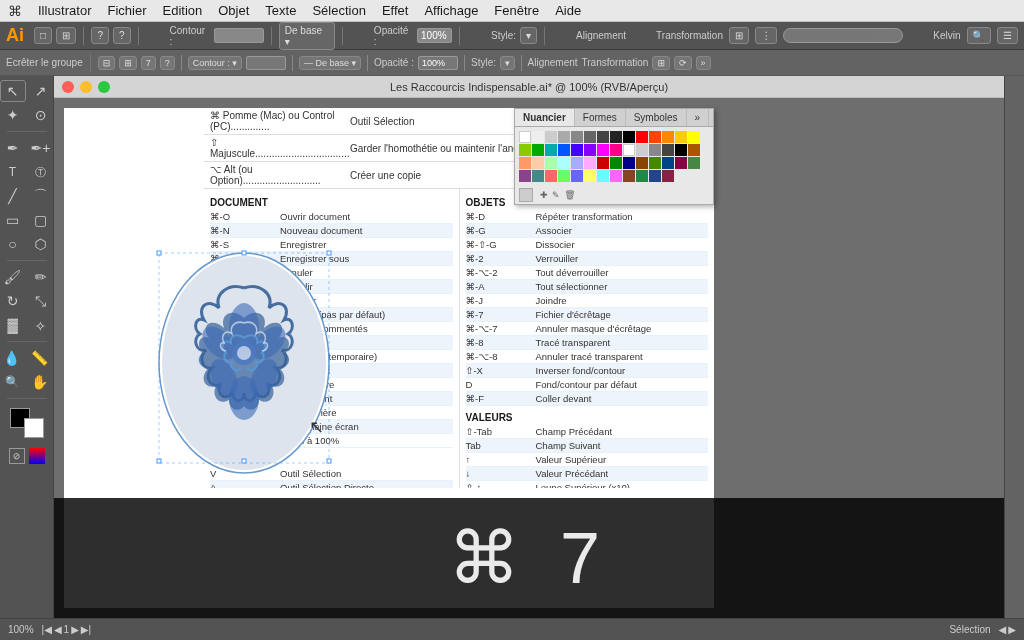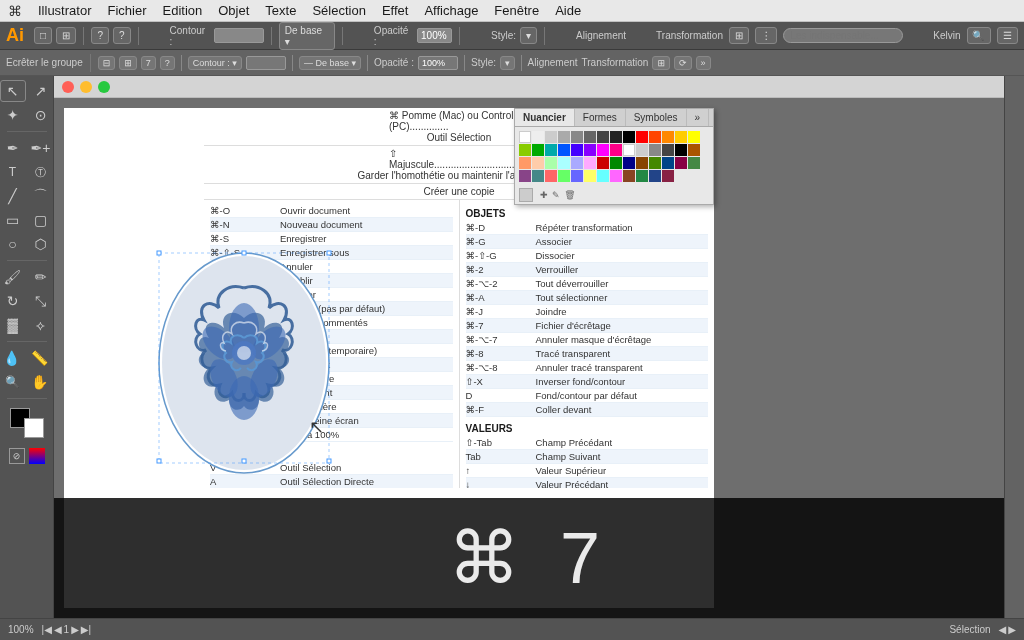--- a/index.html
+++ b/index.html
@@ -104,21 +104,21 @@
     #shortcuts-panel {
       position: absolute; top: 0; left: 140px; right: 0; bottom: 120px;
       background: white; overflow-y: auto;
       font-size: 10px;
     }
 
     
     .hint-row {
       display: flex; align-items: center;
       padding: 2px 6px; border-bottom: 1px solid #ddd;
-      font-size: 10px; color: #222; flex-direction: column;
+      font-size: 10px; color: #222;
     }
     .hint-key { color: #333; width: 140px; flex-shrink: 0; }
     .hint-desc { color: #333; }
 
     
     .shortcuts-cols {
       display: flex; width: 100%;
     }
     .col-left { flex: 1; padding: 4px 6px; }
     .col-right { flex: 1; padding: 4px 6px; border-left: 1px solid #ddd; }
@@ -315,42 +315,45 @@
     </div>
   </div>
 
   <div id="canvas-area">
     <div id="title-bar">
       <div class="traffic-lights">
         <div class="tl tl-red"></div>
         <div class="tl tl-yellow"></div>
         <div class="tl tl-green"></div>
       </div>
+      <span>Les Raccourcis Indispensable.ai* @ 100% (RVB/Aperçu)</span>
     </div>
 
     <div id="canvas-content">
       <div id="white-canvas">
 
         <div id="shortcuts-panel">
 
           <div class="hint-row">
             <span class="hint-key">⌘ Pomme (Mac) ou Control (PC)..............</span>
             <span class="hint-desc">Outil Sélection</span>
           </div>
           <div class="hint-row">
             <span class="hint-key">⇧ Majuscule..................................</span>
             <span class="hint-desc">Garder l'homothétie ou maintenir l'angle à 45°</span>
           </div>
           <div class="hint-row">
+            <span class="hint-key">⌥ Alt (ou Option)............................</span>
             <span class="hint-desc">Créer une copie</span>
           </div>
 
           <div class="shortcuts-cols">
 
             <div class="col-left">
+              <div class="section-title">DOCUMENT</div>
               <div id="doc-rows">
                   <div class="sc-row">
                     <span class="sc-key">⌘-O</span>
                     <span class="sc-desc">Ouvrir document</span>
                   </div>
                   <div class="sc-row">
                     <span class="sc-key">⌘-N</span>
                     <span class="sc-desc">Nouveau document</span>
                   </div>
                   <div class="sc-row">

